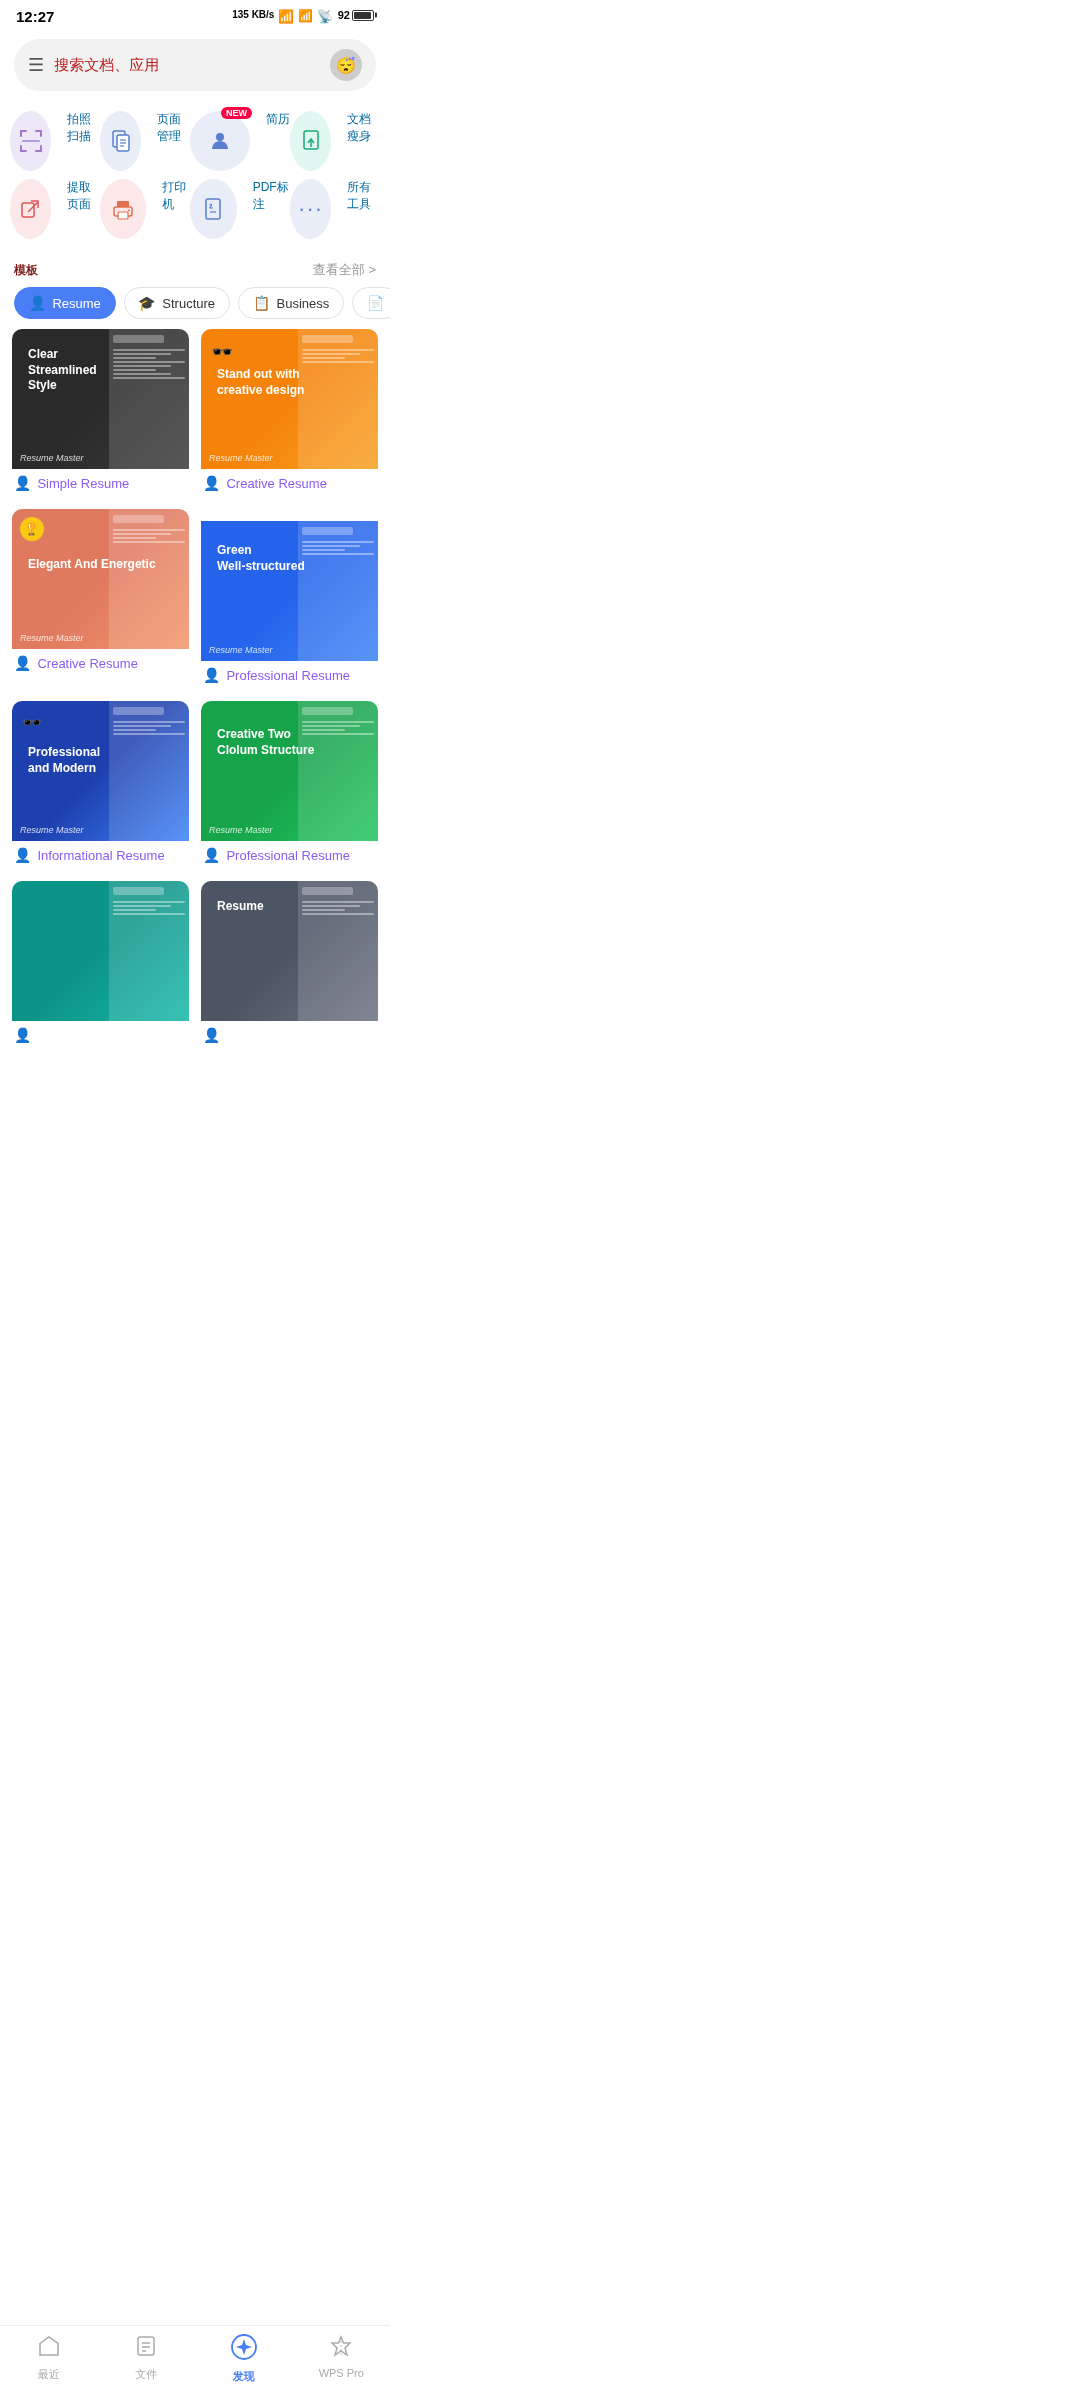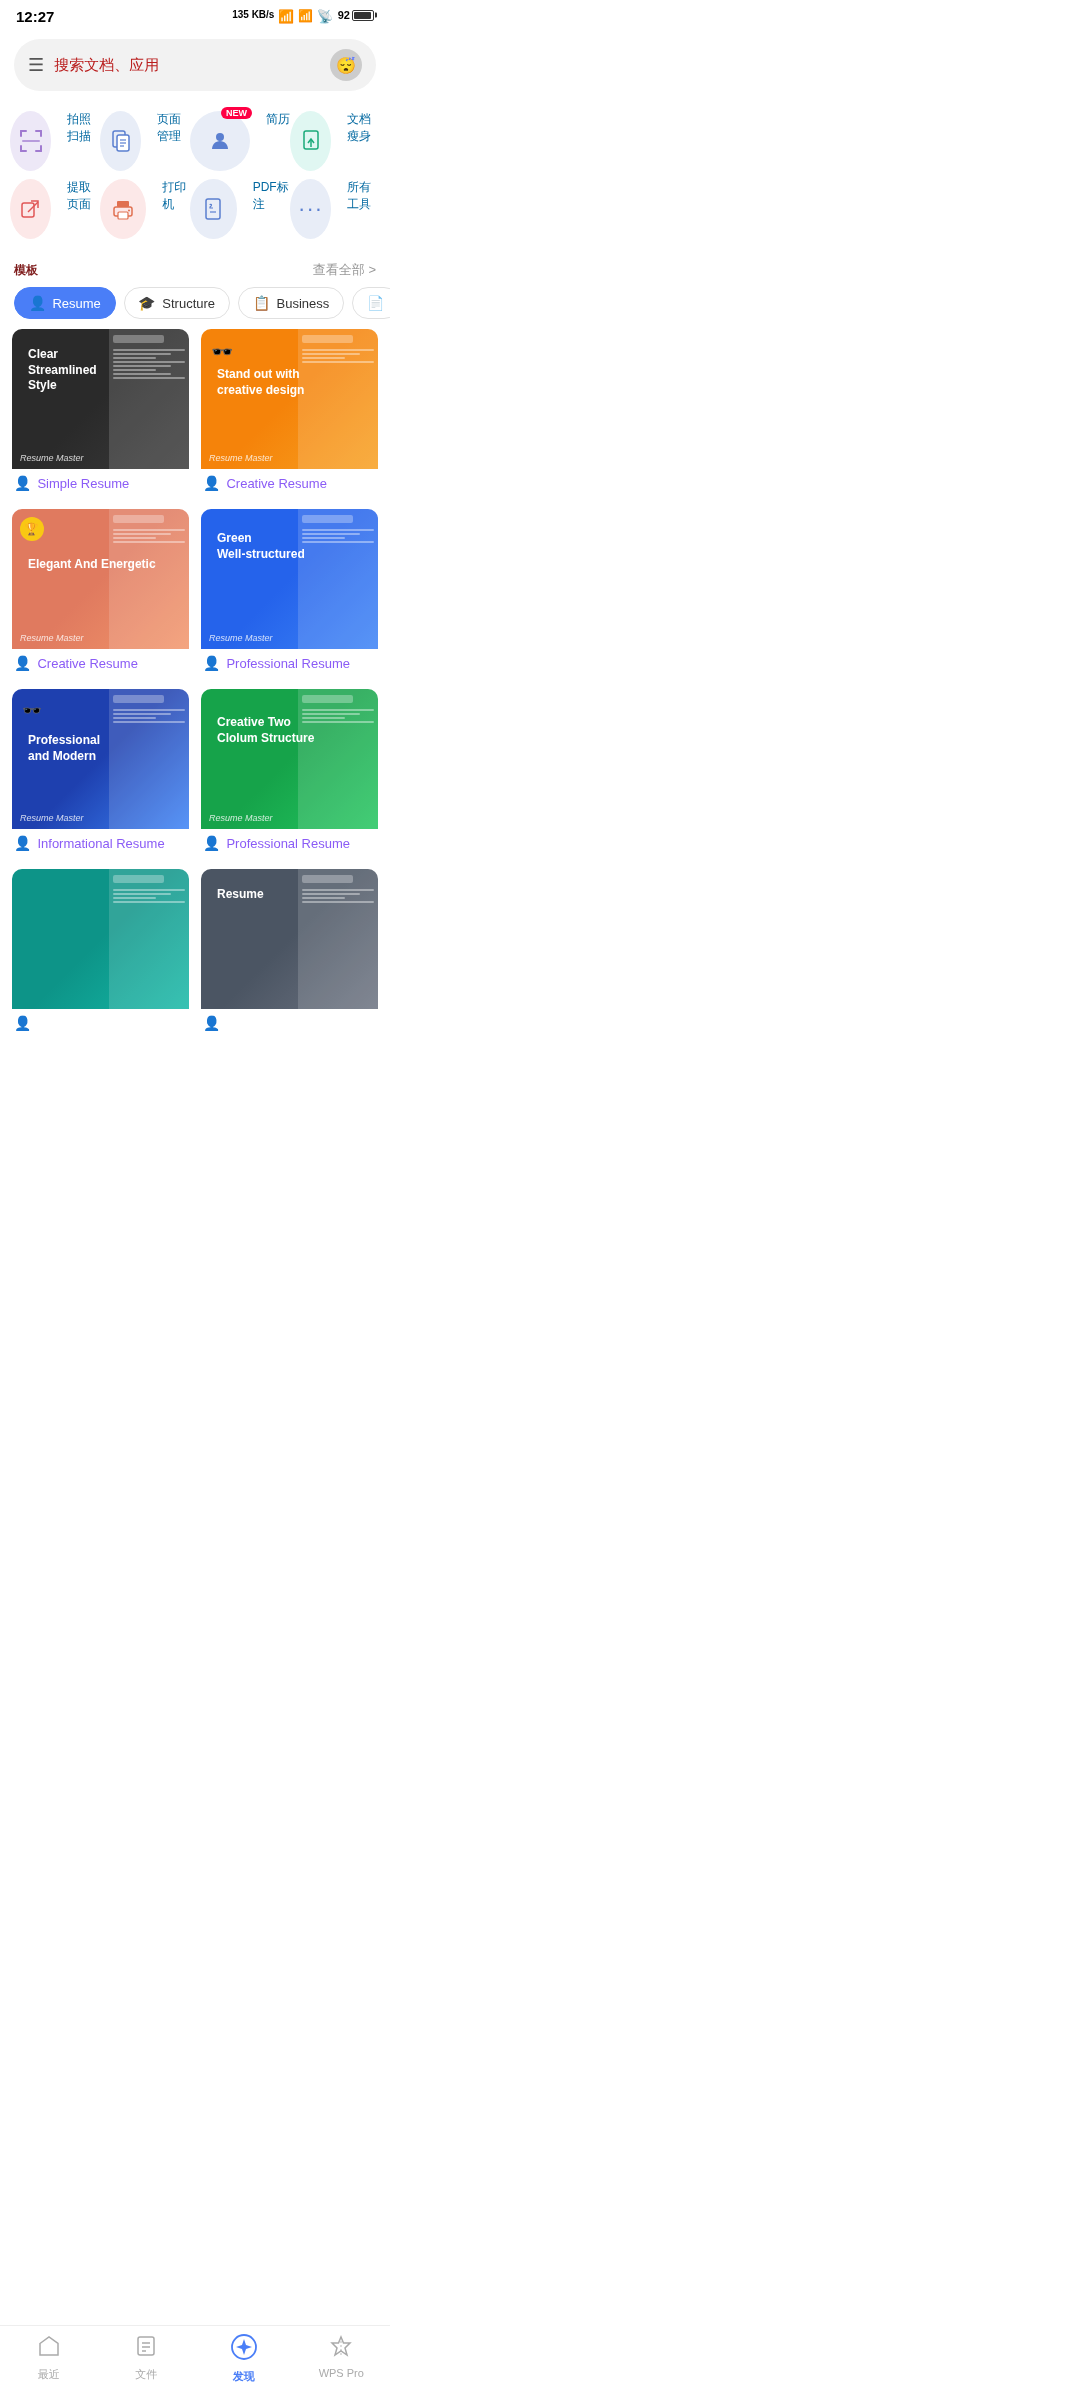--- a/index.html
+++ b/index.html
@@ -447,21 +447,21 @@
       </div>
       <span class="thumb-brand">Resume Master</span>
     </div>
     <div class="template-info">
       <span class="template-avatar">👤</span>
       <span class="template-name">Creative Resume</span>
     </div>
   </div>
 
   <div class="template-card">
-    <div class="thumb-blue" style="position:relative;">
+    <div class="thumb-blue" style="position:relative;margin-top:12px;">
       <div class="thumb-text" style="top:14px;left:8px;">Green<br>Well-structured</div>
       <div class="thumb-doc-preview">
         <div style="height:8px;width:70%;background:rgba(255,255,255,0.3);border-radius:2px;margin-bottom:4px;"></div>
         <div class="doc-line long"></div>
         <div class="doc-line medium"></div>
         <div class="doc-line short"></div>
         <div class="doc-line long"></div>
       </div>
       <span class="thumb-brand">Resume Master</span>
     </div>

